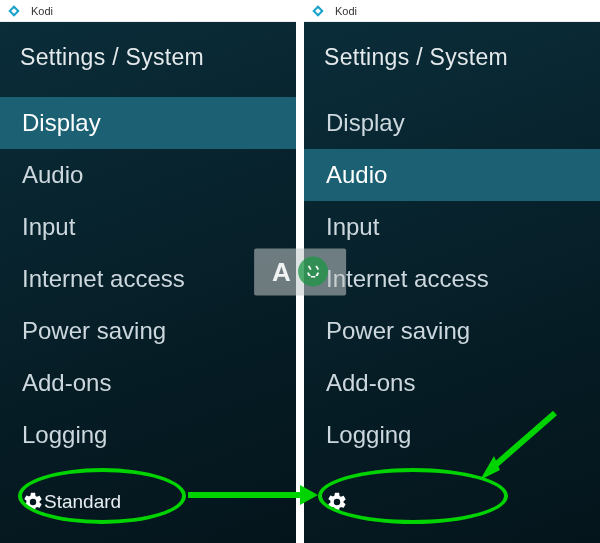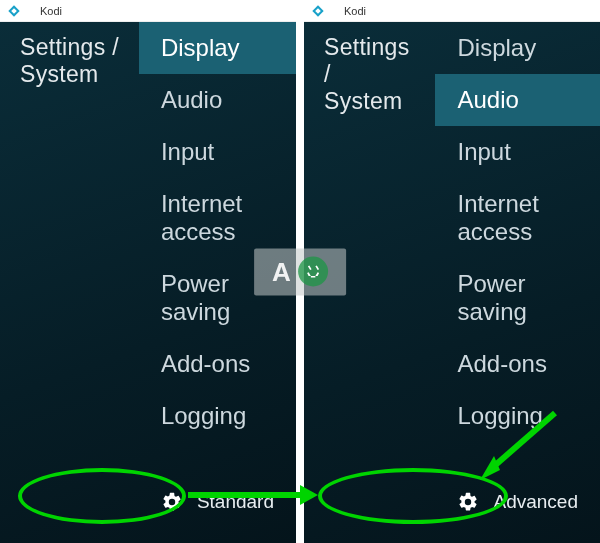--- a/index.html
+++ b/index.html
@@ -26,21 +26,21 @@
     min-width: 0;
   }
   .titlebar {
     height: 22px;
     background: #fff;
     display: flex;
     align-items: center;
     padding: 0 8px;
     font-size: 11px;
     color: #333;
-    gap: 20px;
+    gap: 11px;
     border-bottom: 1px solid #eee;
   }
   .kodi-icon {
     width: 12px; height: 12px;
     position: relative;
     display: inline-block;
   }
   .kodi-icon::before, .kodi-icon::after {
     content:"";
     position:absolute;
@@ -48,21 +48,22 @@
     transform: rotate(45deg);
   }
   .kodi-icon::before { width:8px; height:8px; left:2px; top:2px; }
   .kodi-icon::after  { width:4px; height:4px; left:4px; top:4px; background:#fff; }
 
   .app {
     flex: 1;
     background: linear-gradient(160deg, #0a2d39 0%, #061d26 60%, #04141b 100%);
     color: #e8eef1;
     display: flex;
-    flex-direction: row;
+    flex-direction: column;
+    padding-top: 10px;
   }
   .heading {
     font-size: 23px;
     font-weight: 300;
     color: #e4e9ec;
     padding: 12px 20px 26px 20px;
     letter-spacing: .3px;
   }
   .menu {
     display: flex;
@@ -77,21 +78,20 @@
     font-weight: 300;
   }
   .menu-item.selected {
     background: #1b6173;
     color: #fff;
   }
   .level-row {
     margin-top: auto;
     display: flex;
     align-items: center;
-    gap: 14px;
     padding: 18px 22px 30px 22px;
     font-size: 19px;
     color: #e8eef1;
     font-weight: 300;
     cursor: pointer;
   }
   .gear {
     width: 22px; height: 22px;
     display: inline-block;
   }
@@ -189,21 +189,20 @@
         <div class="menu-item"><span>Internet access</span></div>
         <div class="menu-item"><span>Power saving</span></div>
         <div class="menu-item"><span>Add-ons</span></div>
         <div class="menu-item"><span>Logging</span></div>
         <div class="level-row">
           <span class="gear">
             <svg viewBox="0 0 24 24" fill="#fff">
                 <path d="M19.14 12.94a7.14 7.14 0 0 0 .06-.94 7.14 7.14 0 0 0-.06-.94l2.03-1.58a.5.5 0 0 0 .12-.64l-1.92-3.32a.5.5 0 0 0-.6-.22l-2.39.96a7.03 7.03 0 0 0-1.62-.94l-.36-2.54A.5.5 0 0 0 13.9 2h-3.8a.5.5 0 0 0-.5.42l-.36 2.54c-.58.24-1.12.56-1.62.94l-2.39-.96a.5.5 0 0 0-.6.22L2.71 8.48a.5.5 0 0 0 .12.64l2.03 1.58c-.04.31-.06.63-.06.94s.02.63.06.94l-2.03 1.58a.5.5 0 0 0-.12.64l1.92 3.32c.14.24.42.34.6.22l2.39-.96c.5.38 1.04.7 1.62.94l.36 2.54c.04.24.26.42.5.42h3.8c.24 0 .46-.18.5-.42l.36-2.54c.58-.24 1.12-.56 1.62-.94l2.39.96c.18.12.46.02.6-.22l1.92-3.32a.5.5 0 0 0-.12-.64l-2.03-1.58zM12 15.5A3.5 3.5 0 1 1 12 8.5a3.5 3.5 0 0 1 0 7z"></path>
               </svg>
           </span>
-          <span>Advanced</span>
         </div>
       </div>
     </div>
   </div>
 
 </div>
 
 <div class="watermark">
   <span>A</span>
   <span class="circ">

